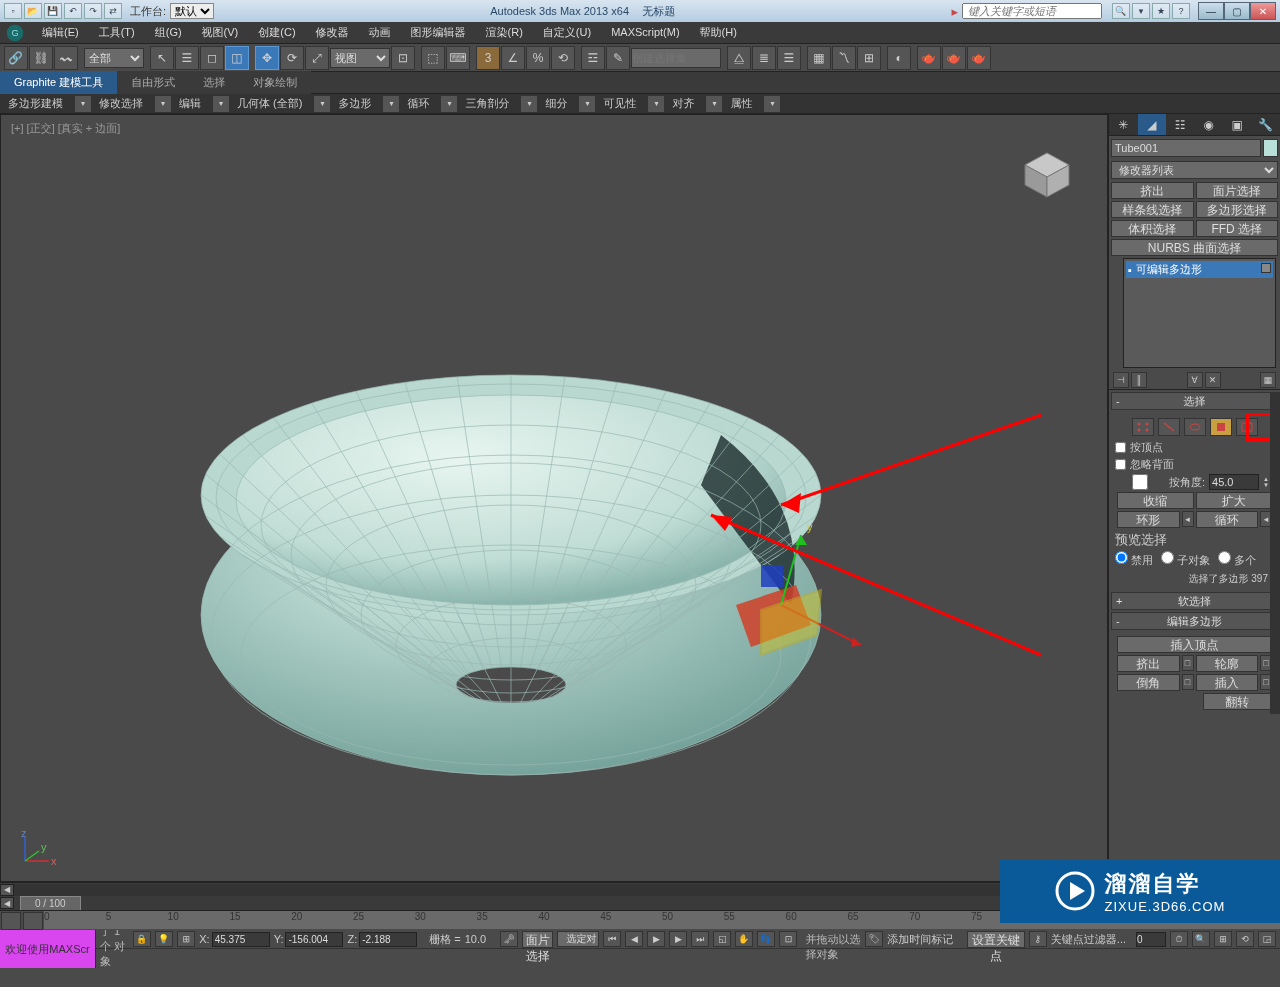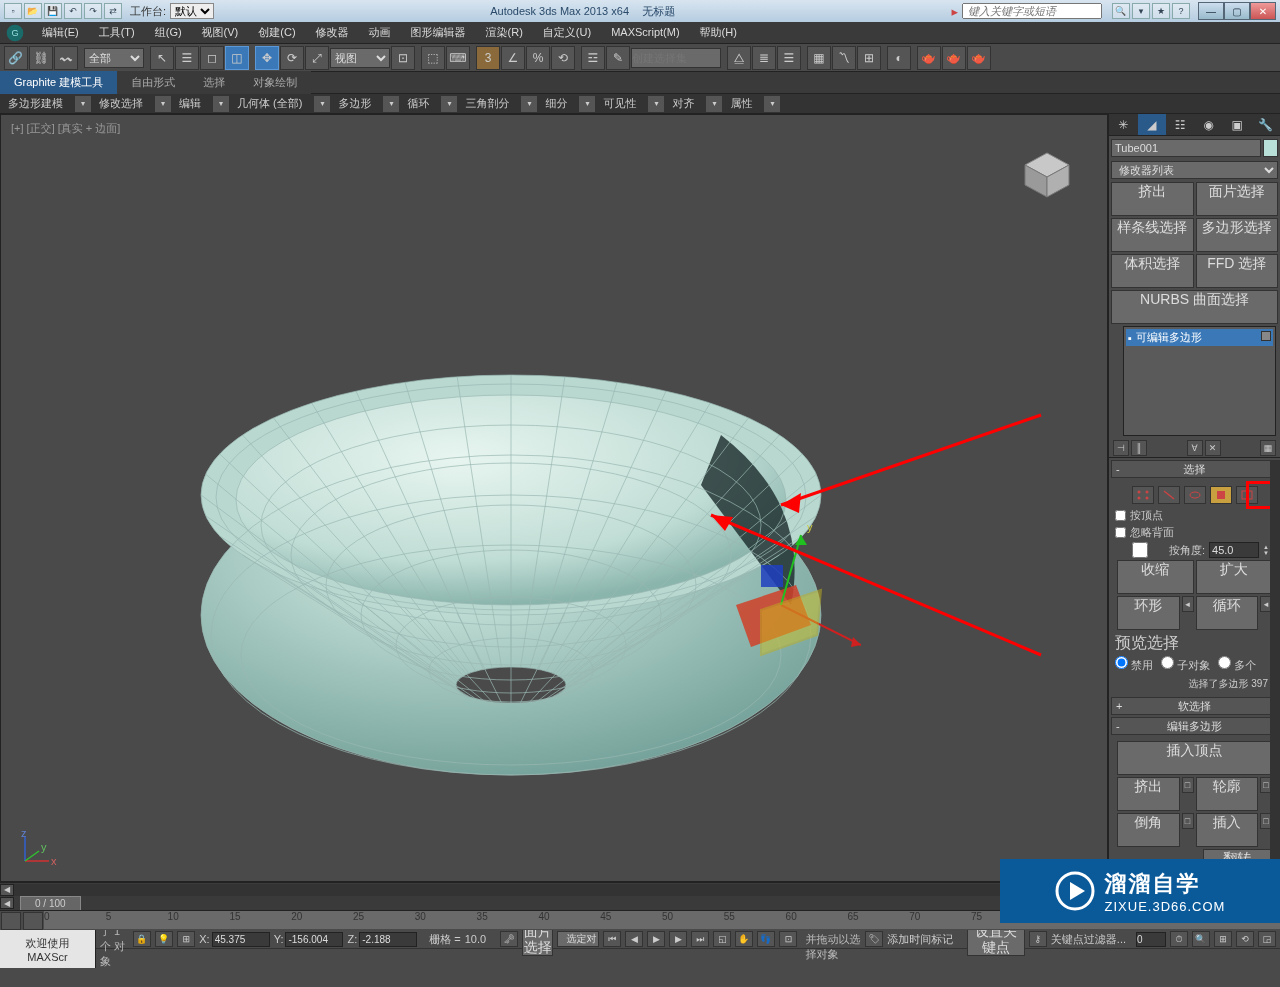--- a/index.html
+++ b/index.html
@@ -55,21 +55,21 @@
 
 
 .rpanel { width:172px; background:#4a4a4a; border-left:1px solid #222; overflow-y:hidden; }
 .rp-tabs { height:22px; display:flex; background:#333; border-bottom:1px solid #222; }
 .rp-tab { flex:1; display:flex; align-items:center; justify-content:center; font-size:12px; }
 .rp-tab.active { background:#2a5a8a; }
 .rp-field { height:20px; margin:2px; display:flex; align-items:center; }
 .rp-field input, .rp-field select { flex:1; height:18px; background:#6a6a6a; border:1px solid #333; color:#ddd; font-size:11px; padding:0 3px; }
 .rp-swatch { width:18px; height:18px; background:#b8e0d8; border:1px solid #333; margin-left:2px; }
 .rp-btn-row { display:flex; gap:2px; margin:2px; }
-.rp-btn { flex:1; height:34px; background:#6a6a6a; border:1px solid #333; text-align:center; line-height:16px; font-size:14px; color:#ddd; }
+.rp-btn { flex:1; height:17px; background:#6a6a6a; border:1px solid #333; text-align:center; line-height:16px; font-size:12px; color:#ddd; }
 .rp-list { height:110px; margin:2px 4px 2px 14px; background:#5a5a5a; border:1px solid #222; padding:2px; position:relative; }
 .rp-list-item { background:#3a78b8; color:#fff; padding:1px 2px; display:flex; align-items:center; gap:4px; font-size:11px; }
 .rp-list-light { position:absolute; right:4px; top:4px; width:10px; height:10px; background:#888; border:1px solid #333; }
 .rp-toolbar { height:20px; display:flex; justify-content:space-between; padding:2px 4px; border-bottom:1px solid #222; }
 .rp-toolbar .grp { display:flex; gap:2px; }
 .rp-tbtn { width:16px; height:16px; background:#555; border:1px solid #333; font-size:9px; display:flex; align-items:center; justify-content:center; }
 .rp-rollout-head { height:18px; background:#555; border:1px solid #333; margin:2px; display:flex; align-items:center; padding:0 4px; font-size:11px; color:#ddd; position:relative; }
 .rp-rollout-head .tog { position:absolute; left:4px; }
 .rp-rollout-head .ttl { flex:1; text-align:center; }
 .rp-body { padding:2px 6px; }
@@ -93,21 +93,21 @@
 
 .timeslider { height:14px; background:#3a3a3a; display:flex; align-items:center; }
 .ts-thumb { padding:1px 14px; background:#666; border:1px solid #888; margin-left:6px; font-size:10px; }
 .timeline { height:20px; background:#4a4a4a; display:flex; align-items:flex-start; position:relative; border-top:1px solid #222; }
 .tl-btn { width:20px; height:18px; background:#555; border:1px solid #333; margin:1px; }
 .tl-ruler { flex:1; height:18px; position:relative; background:#6a6a6a; color:#222; overflow:hidden; }
 .tl-tick { position:absolute; top:0; font-size:10px; color:#333; }
 
 
 .status { height:38px; background:#4a4a4a; display:flex; }
-.status-left { width:96px; background:#e5e5e5; color:#333; display:flex; flex-direction:column; align-items:center; justify-content:center; font-size:10px; border-right:1px solid #222; }
+.status-left { width:96px; background:#d946ef; color:#333; display:flex; flex-direction:row; align-items:center; justify-content:center; font-size:10px; border-right:1px solid #222; }
 .status-mid { flex:1; display:flex; }
 .status-row { height:19px; display:flex; align-items:center; gap:4px; padding:0 4px; border-bottom:1px solid #333; }
 .coord { display:flex; align-items:center; gap:2px; }
 .coord input { width:58px; height:15px; background:#3a3a3a; border:1px solid #222; color:#ddd; font-size:10px; padding:0 2px; }
 .sbtn { width:18px; height:16px; background:#555; border:1px solid #333; font-size:9px; display:flex; align-items:center; justify-content:center; }
 .prompt { flex:1; color:#bbb; font-size:11px; }
 
 
 .wm { position:absolute; right:0; bottom:64px; width:280px; height:64px; background:#0a5a9a; display:flex; align-items:center; justify-content:center; gap:10px; z-index:300; }
 .wm-icon { width:40px; height:40px; }
@@ -466,21 +466,21 @@
       <div class="rp-btn-row">
             <div class="rp-btn">收缩</div>
             <div class="rp-btn">扩大</div>
           </div>
       <div class="rp-btn-row">
         <div class="rp-btn">环形</div>
             <div class="btn-small">◂</div>
         <div class="rp-btn">循环</div>
             <div class="btn-small">◂</div>
       </div>
-      <div style="margin-top:3px;font-size:16px">预览选择</div>
+      <div style="margin-top:3px;font-size:13px">预览选择</div>
       <div class="rp-radio">
         <label><input type="radio" checked="" style=""> <span>禁用</span></label>
         <label><input type="radio" style=""> <span>子对象</span></label>
         <label><input type="radio" style=""> <span>多个</span></label>
       </div>
       <div class="sel-count">选择了多边形 397</div>
     </div>
     <div class="rp-rollout-head">
           <span class="tog">+</span>
           <span class="ttl">软选择</span>

